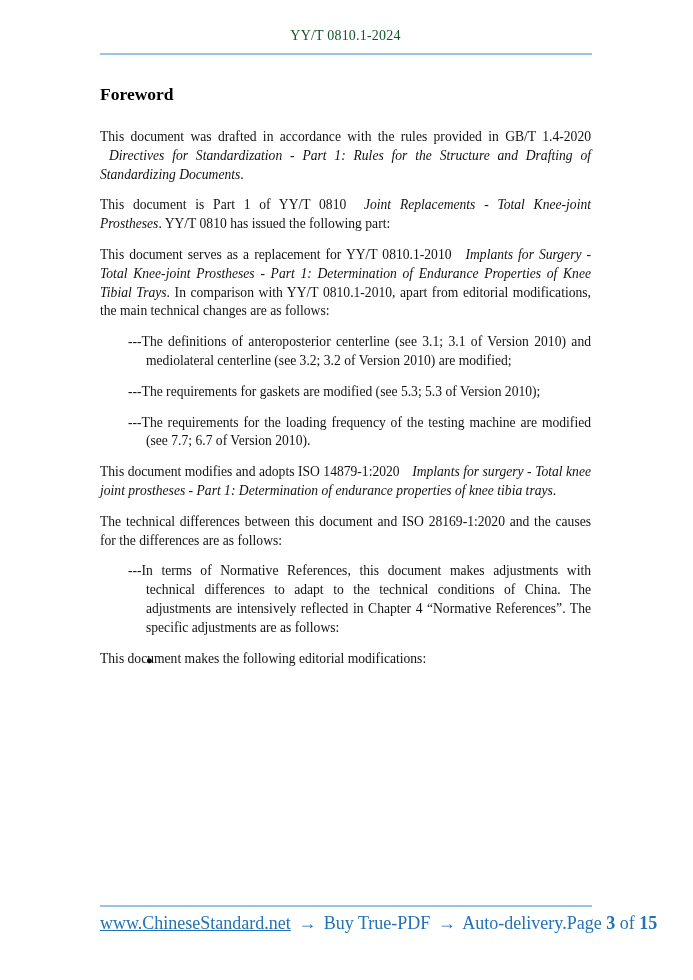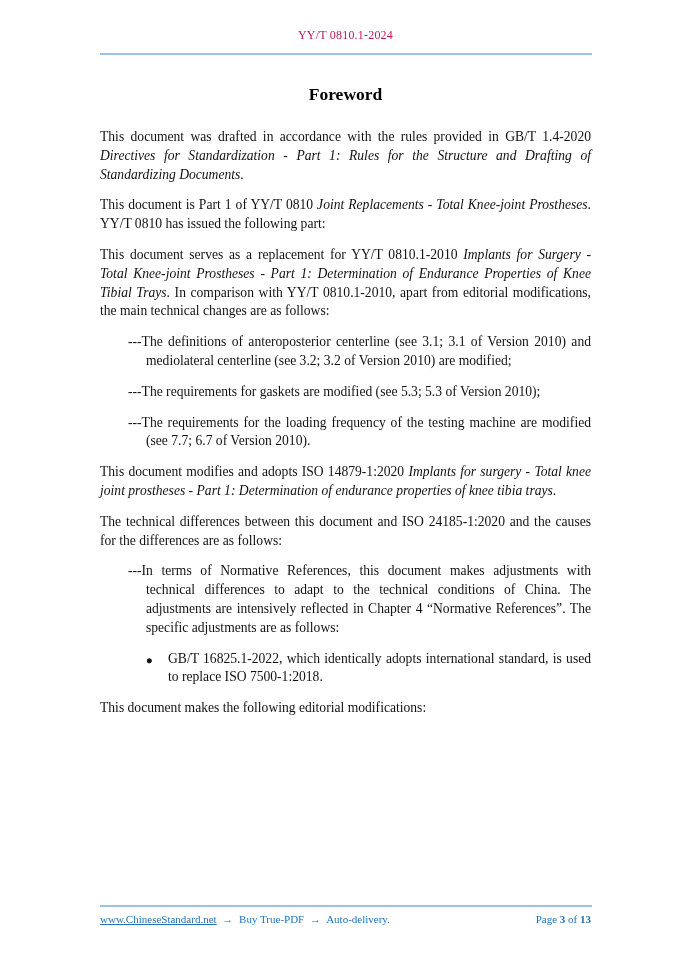--- a/index.html
+++ b/index.html
@@ -15,38 +15,38 @@
     font-family: "Liberation Serif", serif;
     color: #111111;
     overflow: hidden;
   }
   .doc-header {
     position: absolute;
     top: 28px;
     left: 100px;
     right: 102px;
     text-align: center;
-    color: #be185d;
-    font-size: 12px;
+    color: #14532d;
+    font-size: 14px;
     letter-spacing: 0.2px;
   }
   .header-rule {
     position: absolute;
     top: 53px;
     left: 100px;
     right: 101px;
     height: 2px;
     background: #9cc3e5;
   }
   .doc-title {
     position: absolute;
     top: 84px;
     left: 100px;
     right: 102px;
-    text-align: center;
+    text-align: left;
     font-weight: bold;
     font-size: 17.5px;
     color: #000000;
   }
   .doc-body {
     position: absolute;
     top: 128px;
     left: 100px;
     width: 491px;
     font-size: 13.6px;
@@ -65,39 +65,39 @@
     position: relative;
     padding-left: 68px;
   }
   .bullet-marker {
     position: absolute;
     left: 46px;
     top: 1px;
     text-indent: 0;
     font-size: 11px;
   }
-  .run-italic { font-style: italic; }
+  .run-italic { font-style: italic; margin-left: 9px; }
   .footer-rule {
     position: absolute;
     top: 905px;
     left: 100px;
     right: 101px;
     height: 2px;
     background: #9cc3e5;
   }
   .doc-footer {
     position: absolute;
     top: 913px;
     left: 100px;
     right: 102px;
     display: flex;
     justify-content: space-between;
     align-items: baseline;
     color: #2272b5;
-    font-size: 11px;
+    font-size: 18px;
   }
   .footer-left { white-space: nowrap; }
   .footer-link {
     color: #2272b5;
     text-decoration: underline;
     cursor: pointer;
   }
   .footer-arrow { font-weight: bold; padding: 0 3px; }
   .footer-right { white-space: nowrap; }
   .page-num { font-weight: bold; }
@@ -113,37 +113,37 @@
   <div class="doc-title">Foreword</div>
 
   <div class="doc-body" id="doc-body">
       <div class="block paragraph"><span class="run">This document was drafted in accordance with the rules provided in GB/T 1.4-2020 </span><span class="run-italic">Directives for Standardization - Part 1: Rules for the Structure and Drafting of Standardizing Documents</span><span class="run">.</span></div>
       <div class="block paragraph"><span class="run">This document is Part 1 of YY/T 0810 </span><span class="run-italic">Joint Replacements - Total Knee-joint Prostheses</span><span class="run">. YY/T 0810 has issued the following part:</span></div>
       <div class="block paragraph"><span class="run">This document serves as a replacement for YY/T 0810.1-2010 </span><span class="run-italic">Implants for Surgery - Total Knee-joint Prostheses - Part 1: Determination of Endurance Properties of Knee Tibial Trays</span><span class="run">. In comparison with YY/T 0810.1-2010, apart from editorial modifications, the main technical changes are as follows:</span></div>
       <div class="block dash"><span class="run">---The definitions of anteroposterior centerline (see 3.1; 3.1 of Version 2010) and mediolateral centerline (see 3.2; 3.2 of Version 2010) are modified;</span></div>
       <div class="block dash"><span class="run">---The requirements for gaskets are modified (see 5.3; 5.3 of Version 2010);</span></div>
       <div class="block dash"><span class="run">---The requirements for the loading frequency of the testing machine are modified (see 7.7; 6.7 of Version 2010).</span></div>
       <div class="block paragraph"><span class="run">This document modifies and adopts ISO 14879-1:2020 </span><span class="run-italic">Implants for surgery - Total knee joint prostheses - Part 1: Determination of endurance properties of knee tibia trays</span><span class="run">.</span></div>
-      <div class="block paragraph"><span class="run">The technical differences between this document and ISO 24185-1:2020 and the causes for the differences are as follows:</span></div>
+      <div class="block paragraph"><span class="run">The technical differences between this document and ISO 28169-1:2020 and the causes for the differences are as follows:</span></div>
       <div class="block dash"><span class="run">---In terms of Normative References, this document makes adjustments with technical differences to adapt to the technical conditions of China. The adjustments are intensively reflected in Chapter 4 “Normative References”. The specific adjustments are as follows:</span></div>
       <div class="block bullet"><span class="bullet-marker">●</span></div>
-      <div class="block bullet"><span class="bullet-marker">●</span><span class="run">GB/T 16825.1-2022, which identically adopts international standard, is used to replace ISO 7500-1:2018.</span></div>
+      <div class="block bullet"><span class="bullet-marker">●</span></div>
       <div class="block paragraph"><span class="run">This document makes the following editorial modifications:</span></div>
     </div>
 
   <div class="footer-rule"></div>
   <div class="doc-footer">
     <span class="footer-left">
       <span class="footer-link">www.ChineseStandard.net</span>
       <span class="footer-arrow">→</span>
       <span>Buy True-PDF</span>
       <span class="footer-arrow">→</span>
       <span>Auto-delivery.</span>
     </span>
     <span class="footer-right">
       <span>Page</span>
       <span class="page-num">3</span>
       <span>of</span>
-      <span class="page-num">13</span>
+      <span class="page-num">15</span>
     </span>
   </div>
 
 </div>
 
 </body></html>

